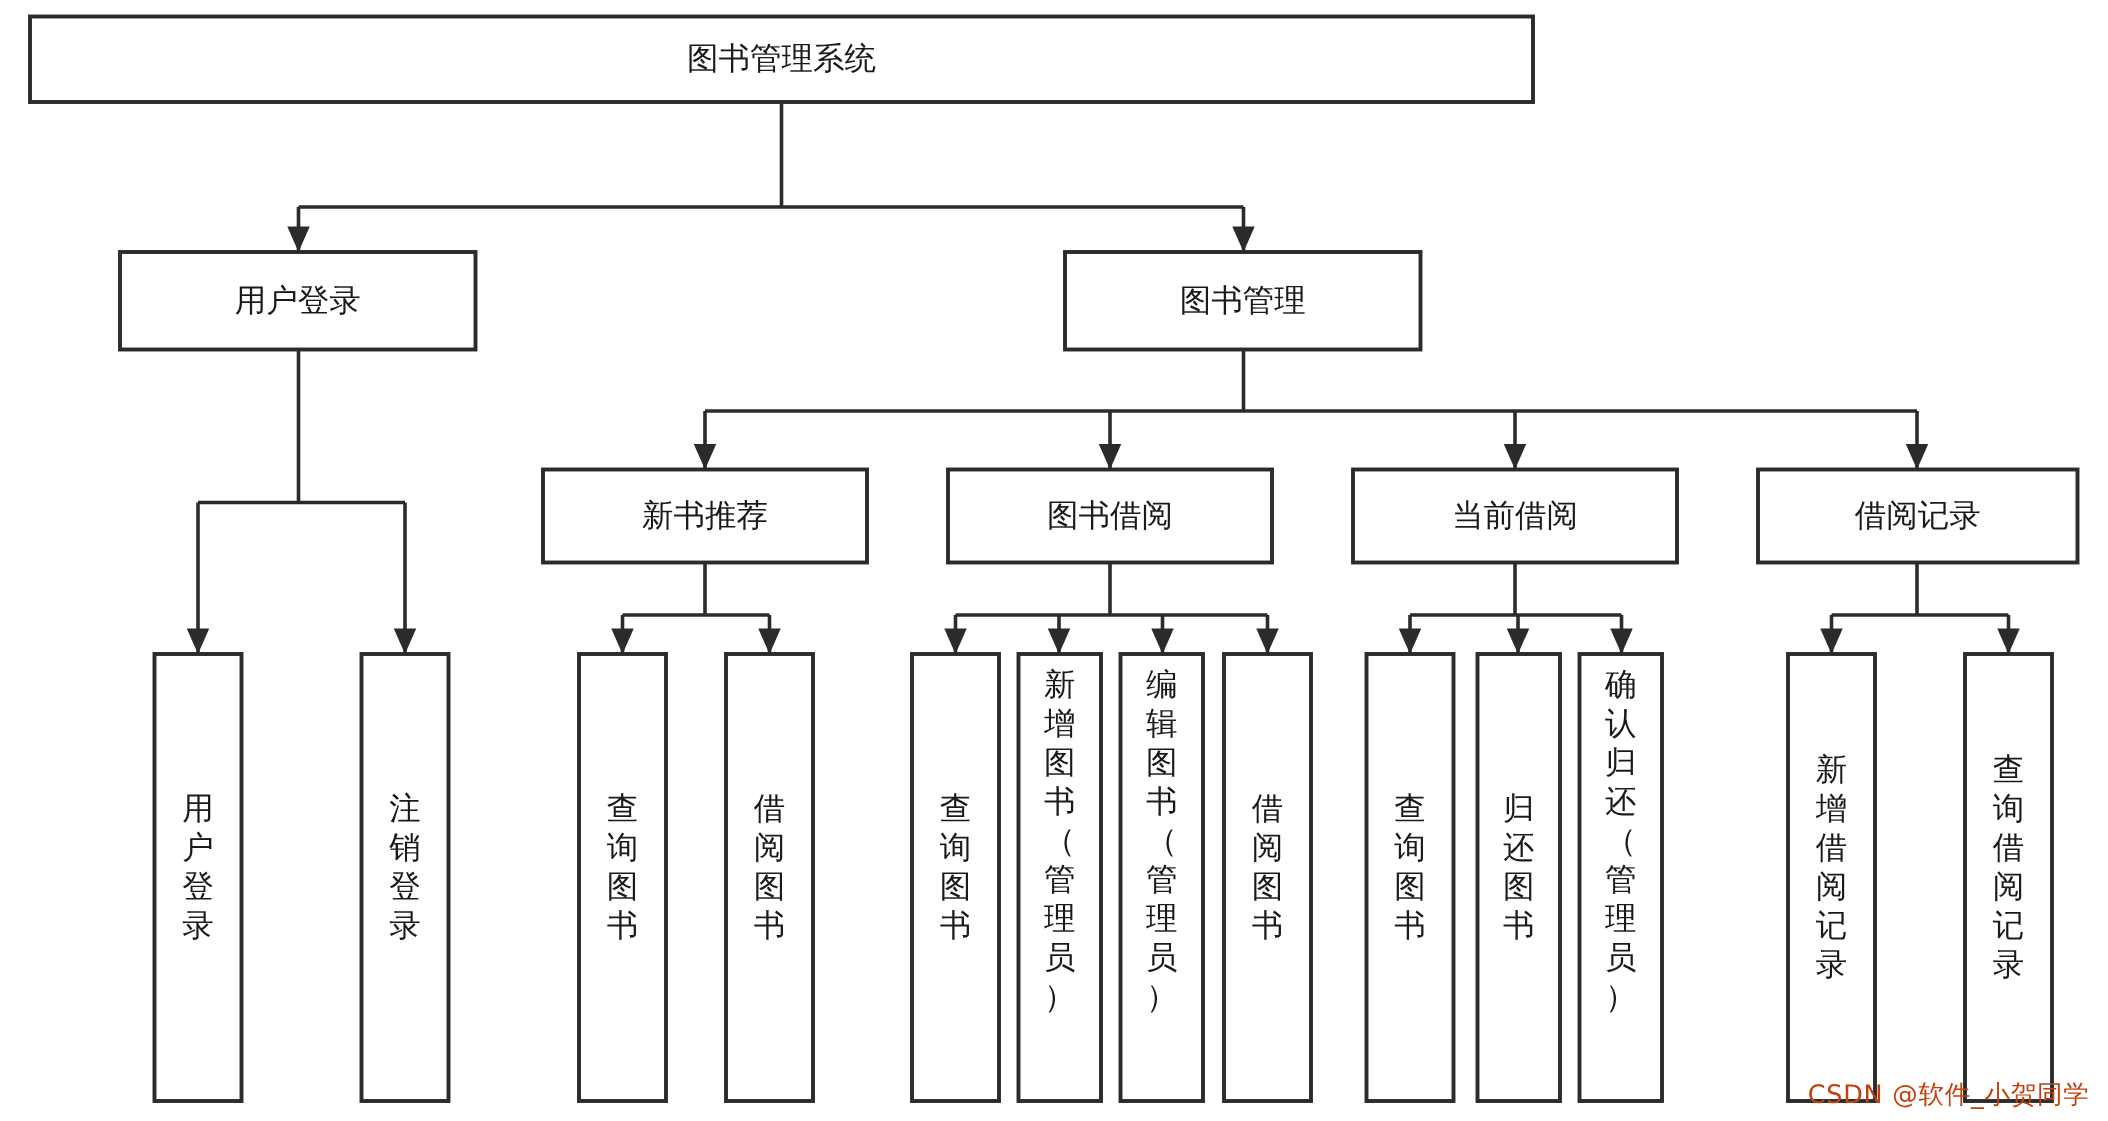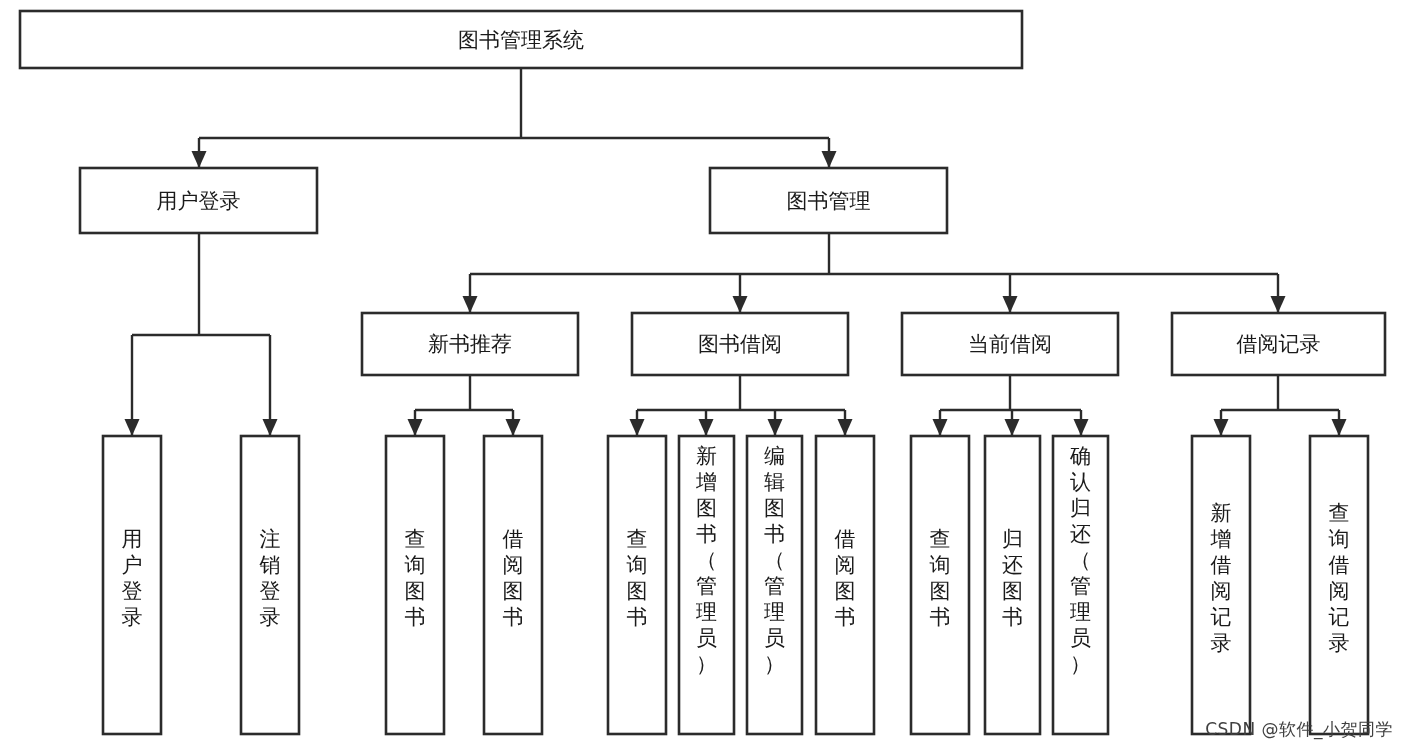--- a/index.html
+++ b/index.html
@@ -53,21 +53,21 @@
     fill: #1a1a1a;
     font-size: 21px;
     text-anchor: middle;
   }
   .watermark {
     position: absolute;
     right: 12px;
     bottom: 6px;
     font-family: "DejaVu Sans", "Liberation Sans", sans-serif;
     font-size: 17px;
-    color: #404040;
+    color: #c2410c;
     letter-spacing: 0.5px;
     white-space: nowrap;
     user-select: none;
   }
 </style>
 </head>
 <body>
 
 <div id="diagram-root">
   <svg id="tree-svg" viewBox="0 0 1405 747">

